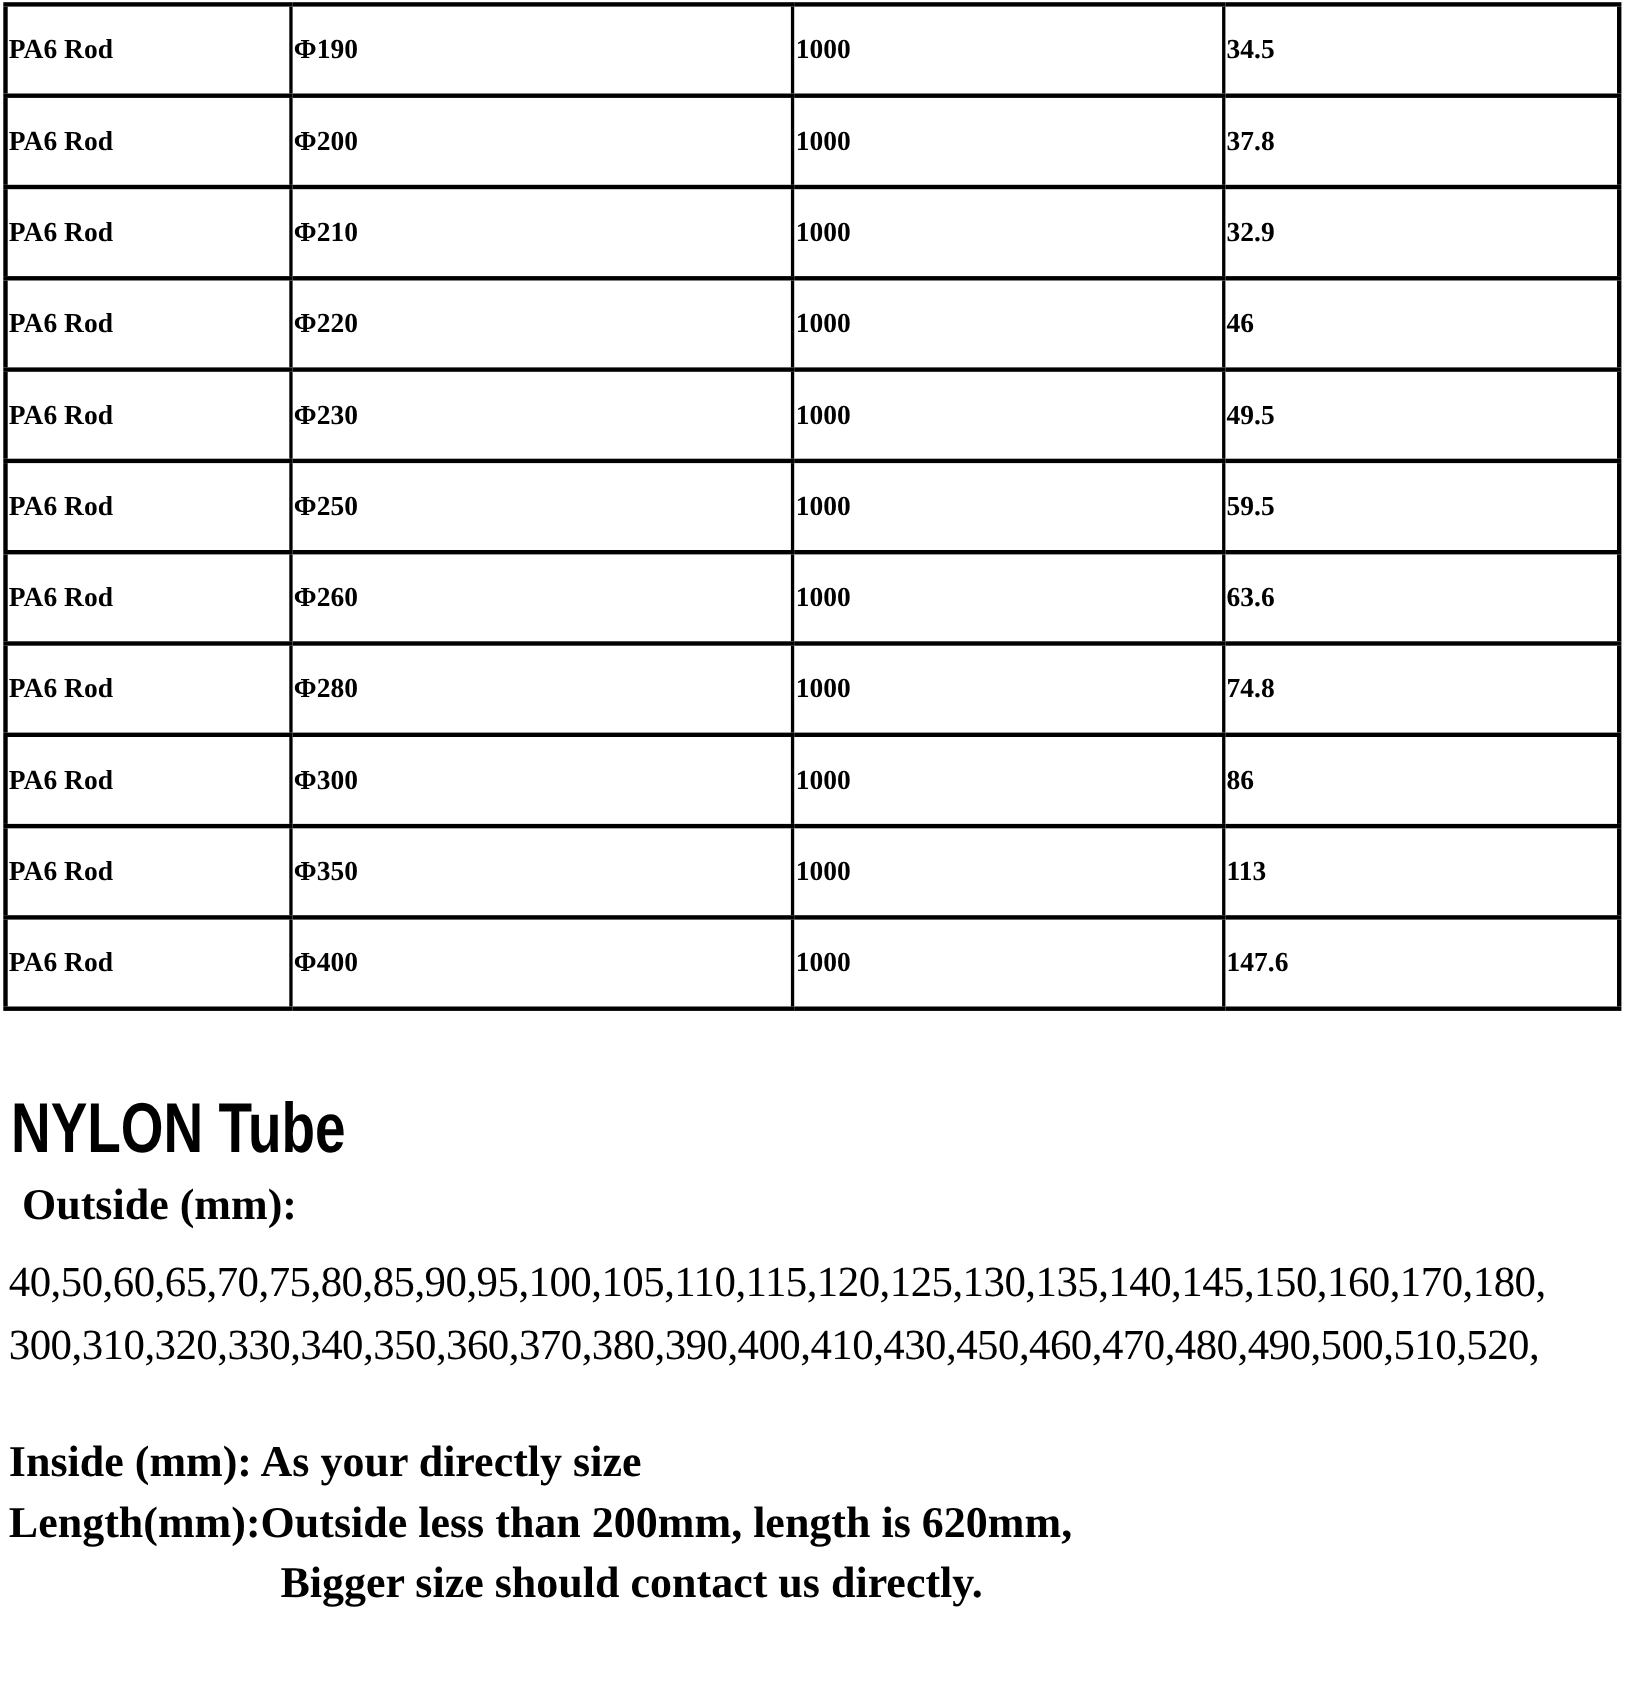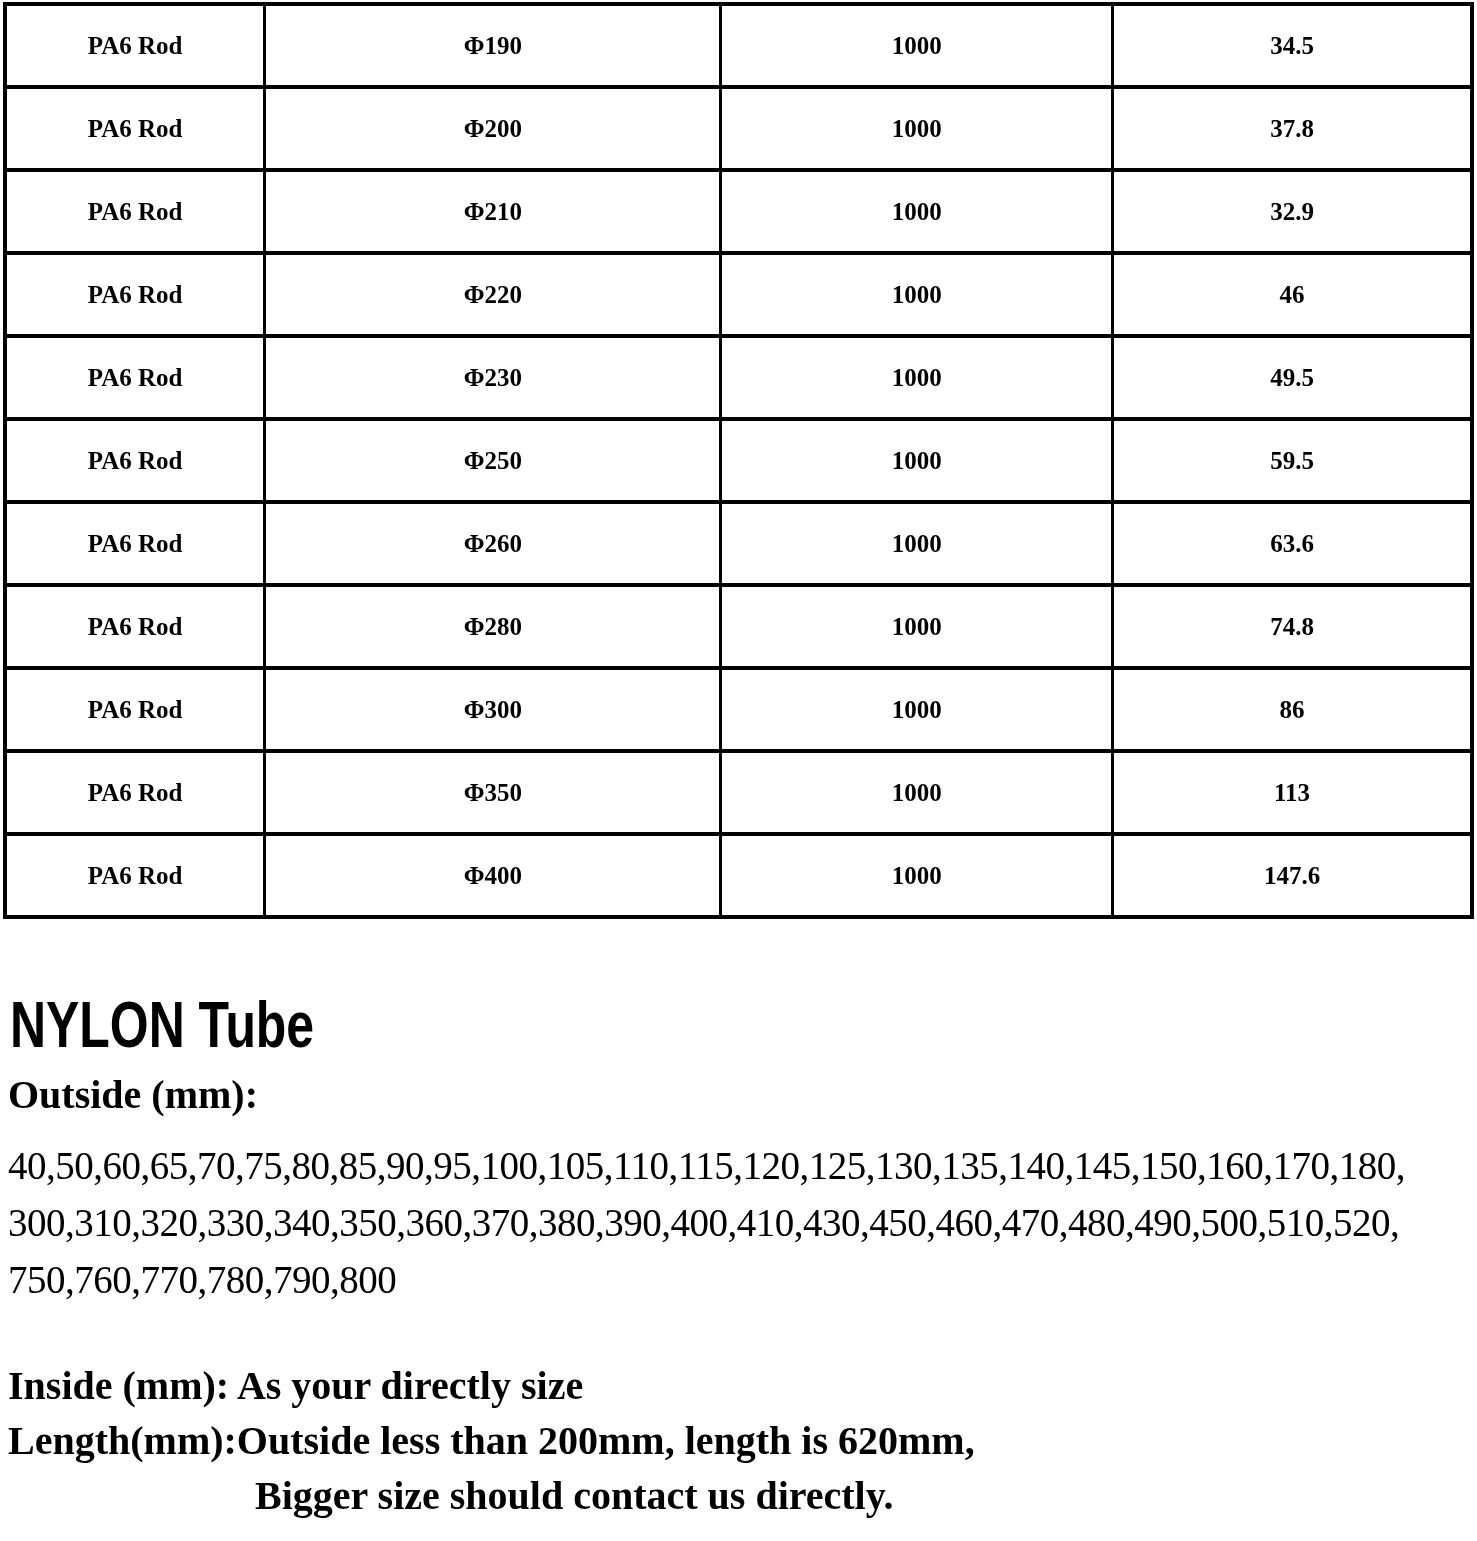--- a/index.html
+++ b/index.html
@@ -22,21 +22,20 @@
     table-layout: fixed;
     margin: 2px 2px 0 3px;
     width: 1471px;
     border: 4px solid #000;
   }
   table.spec-table td {
     border: 3px solid #000;
     border-top-width: 4px;
     border-bottom-width: 4px;
     height: 77px;
-    text-align: center;
     vertical-align: middle;
     font-family: "Liberation Serif", serif;
     font-weight: 700;
     font-size: 25px;
     color: #000;
   }
   col.c-material { width: 17.7%; }
   col.c-diameter { width: 31.1%; }
   col.c-length   { width: 26.7%; }
   col.c-weight   { width: 24.5%; }
@@ -47,21 +46,21 @@
     font-family: "Liberation Sans", sans-serif;
     font-weight: 700;
     font-size: 64px;
     line-height: 64px;
     letter-spacing: 0px;
     transform: scaleX(0.78);
     transform-origin: left center;
     white-space: nowrap;
   }
   .outside-label {
-    margin: 16px 0 0 8px;
+    margin: 16px 0 0 20px;
     font-family: "Liberation Serif", serif;
     font-weight: 700;
     font-size: 40px;
     line-height: 44px;
   }
   .numlist {
     margin: 20px 0 0 8px;
     font-family: Liberation Serif, serif;
     font-weight: 400;
     font-size: 39px;
@@ -163,21 +162,20 @@
   </table>
 
   <div>
     <div class="section-title">NYLON Tube</div>
 
     <div class="outside-label">Outside (mm):</div>
 
     <div class="numlist" id="outside-lines">
         <div>40,50,60,65,70,75,80,85,90,95,100,105,110,115,120,125,130,135,140,145,150,160,170,180,</div>
         <div>300,310,320,330,340,350,360,370,380,390,400,410,430,450,460,470,480,490,500,510,520,</div>
-        <div>750,760,770,780,790,800</div>
       </div>
 
     <div class="bottom-lines">
       <div>Inside (mm): As your directly size</div>
       <div>Length(mm):Outside less than 200mm, length is 620mm,</div>
       <div class="indent">Bigger size should contact us directly.</div>
     </div>
   </div>
 
 </div>

